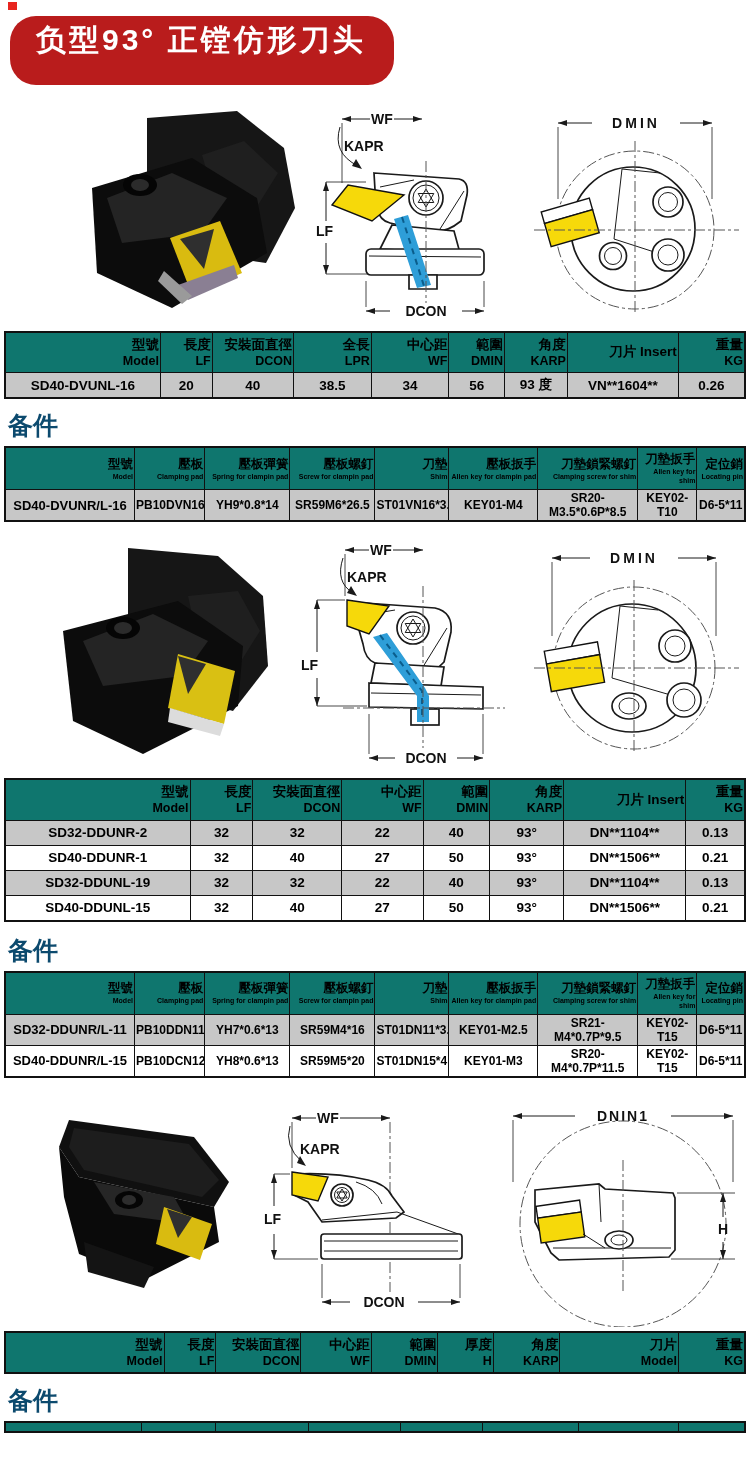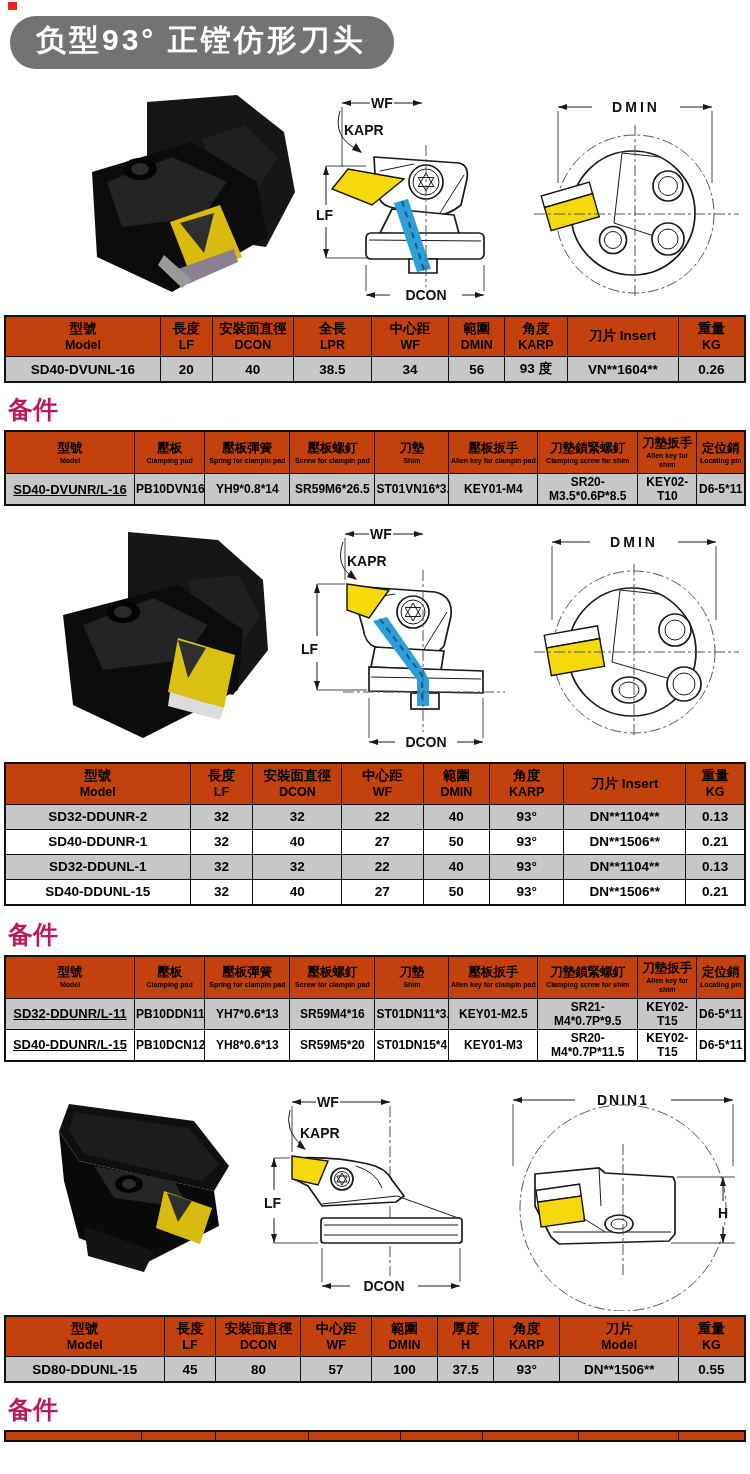--- a/index.html
+++ b/index.html
@@ -3,48 +3,48 @@
 <meta charset="utf-8">
 <style>
   html,body{margin:0;padding:0;}
   body{
     width:750px;height:1474px;background:#fff;position:relative;overflow:hidden;
     font-family:"Liberation Sans","DejaVu Sans",sans-serif;color:#000;
   }
   .corner-marker{position:absolute;left:8px;top:2px;width:9px;height:8px;background:#e8251f;}
   .banner-wrap{margin:16px 0 0 10px;}
   .banner{
-    display:inline-block;background:#737373;color:#fff;font-weight:bold;font-size:30px;
-    padding:4px 28px 8px 26px;border-radius:26px;letter-spacing:3px;
+    display:inline-block;background:#b91c1c;color:#fff;font-weight:bold;font-size:30px;
+    padding:4px 28px 24px 26px;border-radius:26px;letter-spacing:3px;
   }
   .section{display:flex;align-items:flex-start;}
   .s1{margin-top:18px;}
   .s1 .photo{margin-left:52px;}
   .s1 .d-side{margin-left:12px;}
   .s1 .d-front{margin-left:8px;}
   .s2{margin-top:14px;}
   .s2 .photo{margin-left:28px;}
   .s2 .d-side{margin-left:2px;}
   .s2 .d-front{margin-left:14px;}
   .s3{margin-top:24px;}
   .s3 .photo{margin-left:24px;}
   table{border-collapse:collapse;table-layout:fixed;margin:4px auto 0;width:742px;
     text-align:center;font-weight:bold;}
   table{border:2.5px solid #111;}
   th,td{border:1.5px solid #111;overflow:hidden;}
-  th{background:#c2410c;padding:4px 1px;}
+  th{background:#0f766e;padding:4px 1px;text-align:right;}
   tbody tr:nth-child(odd) td{background:#c7c7c7;}
   .spec-table .h-zh{font-size:13.5px;line-height:1.25;}
   .spec-table .h-en{font-size:12.5px;line-height:1.15;}
   .spec-table td{font-size:13.5px;height:22px;}
   .spare-table .h-zh{font-size:12.5px;line-height:1.2;}
   .spare-table .h-en{font-size:7px;line-height:1.3;}
   .spare-table td{font-size:12px;height:25px;}
-  .spare-table td:first-child{font-size:13px;text-decoration:underline;}
-  .spare-heading{color:#be185d;font-size:25px;font-weight:bold;margin:10px 0 2px 8px;}
+  .spare-table td:first-child{font-size:13px;}
+  .spare-heading{color:#0c4a6e;font-size:25px;font-weight:bold;margin:10px 0 2px 8px;}
   .sh2{margin-top:12px;}
   .dim{font:bold 14px "Liberation Sans","DejaVu Sans",sans-serif;fill:#111;}
   .dims{letter-spacing:3px;}
   .ln{stroke:#1a1a1a;stroke-width:1;fill:none;}
   .thin{stroke:#1a1a1a;stroke-width:0.8;fill:none;}
   .out{stroke:#1a1a1a;stroke-width:1.7;fill:#fff;}
   .det{stroke:#1a1a1a;stroke-width:1;fill:none;}
   .cl{stroke:#555;stroke-width:1;fill:none;stroke-dasharray:11 3 3 3;}
   .ah{fill:#1a1a1a;stroke:none;}
   .ins{fill:#f6d90a;stroke:#111;stroke-width:1.4;}
@@ -433,21 +433,21 @@
         <td>SD40-DDUNR-1</td>
         <td>32</td>
         <td>40</td>
         <td>27</td>
         <td>50</td>
         <td>93°</td>
         <td>DN**1506**</td>
         <td>0.21</td>
       </tr>
       <tr>
-        <td>SD32-DDUNL-1</td>
+        <td>SD32-DDUNL-19</td>
         <td>32</td>
         <td>32</td>
         <td>22</td>
         <td>40</td>
         <td>93°</td>
         <td>DN**1104**</td>
         <td>0.13</td>
       </tr>
       <tr>
         <td>SD40-DDUNL-15</td>
@@ -675,31 +675,20 @@
           <div class="h-zh">刀片</div>
           <div class="h-en">Model</div>
         </th>
         <th>
           <div class="h-zh">重量</div>
           <div class="h-en">KG</div>
         </th>
       </tr>
     </thead>
     <tbody>
-      <tr>
-        <td>SD80-DDUNL-15</td>
-        <td>45</td>
-        <td>80</td>
-        <td>57</td>
-        <td>100</td>
-        <td>37.5</td>
-        <td>93°</td>
-        <td>DN**1506**</td>
-        <td>0.55</td>
-      </tr>
     </tbody>
   </table>
 
 <div class="spare-heading">备件</div>
 
 <table class="spare-table">
     <colgroup>
       <col style="width: 18.5%;">
       <col style="width: 10%;">
       <col style="width: 12.5%;">

